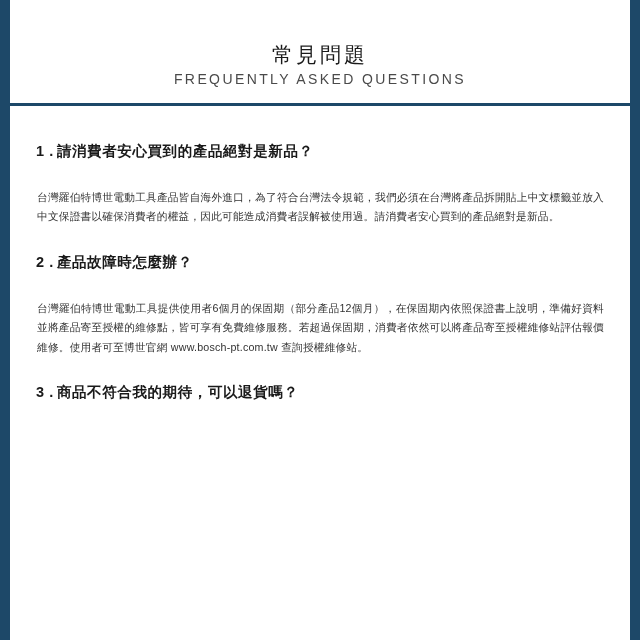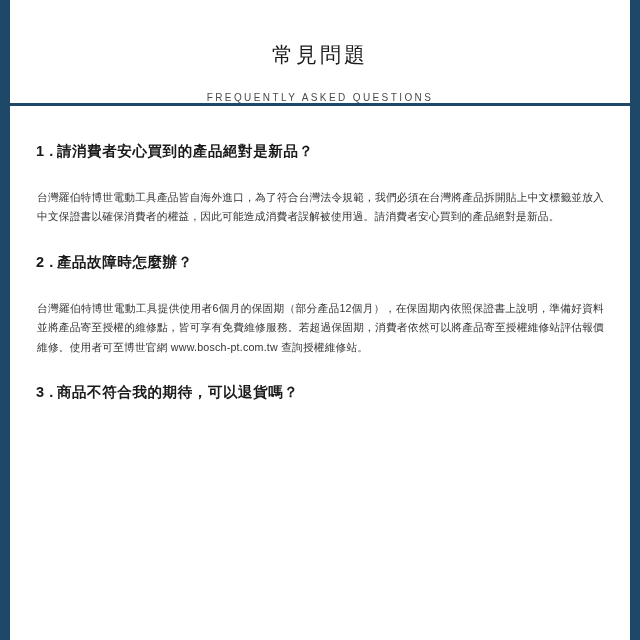--- a/index.html
+++ b/index.html
@@ -35,33 +35,33 @@
     top: 0;
     left: 10px;
     right: 10px;
     height: 106px;
     background: #ffffff;
     border-bottom: 3px solid #1d4868;
     box-sizing: border-box;
     display: flex;
     flex-direction: column;
     align-items: center;
-    justify-content: space-between;
+    justify-content: flex-start;
     padding-top: 42px;
   }
   .header-title {
     font-size: 21px;
     letter-spacing: 3px;
     color: #1a1a1a;
     font-weight: 500;
     line-height: 1.2;
   }
   .header-sub {
-    margin-top: 11px;
-    font-size: 10px;
+    margin-top: 4px;
+    font-size: 14px;
     letter-spacing: 2.4px;
     color: #4a4a4a;
     font-weight: 400;
   }
 
   .content {
     position: absolute;
     top: 106px;
     left: 10px;
     right: 10px;

